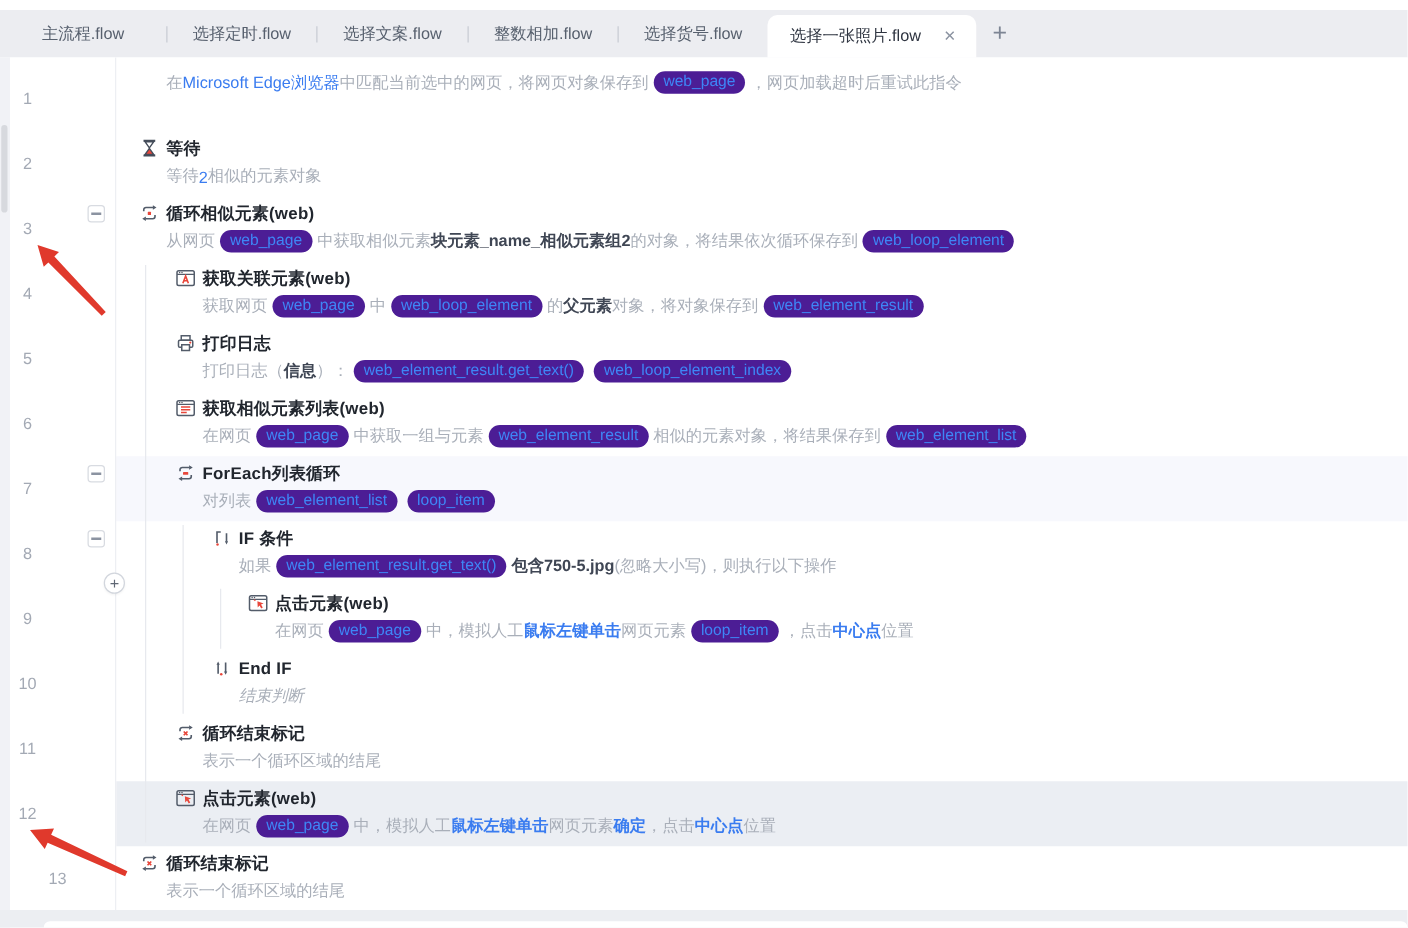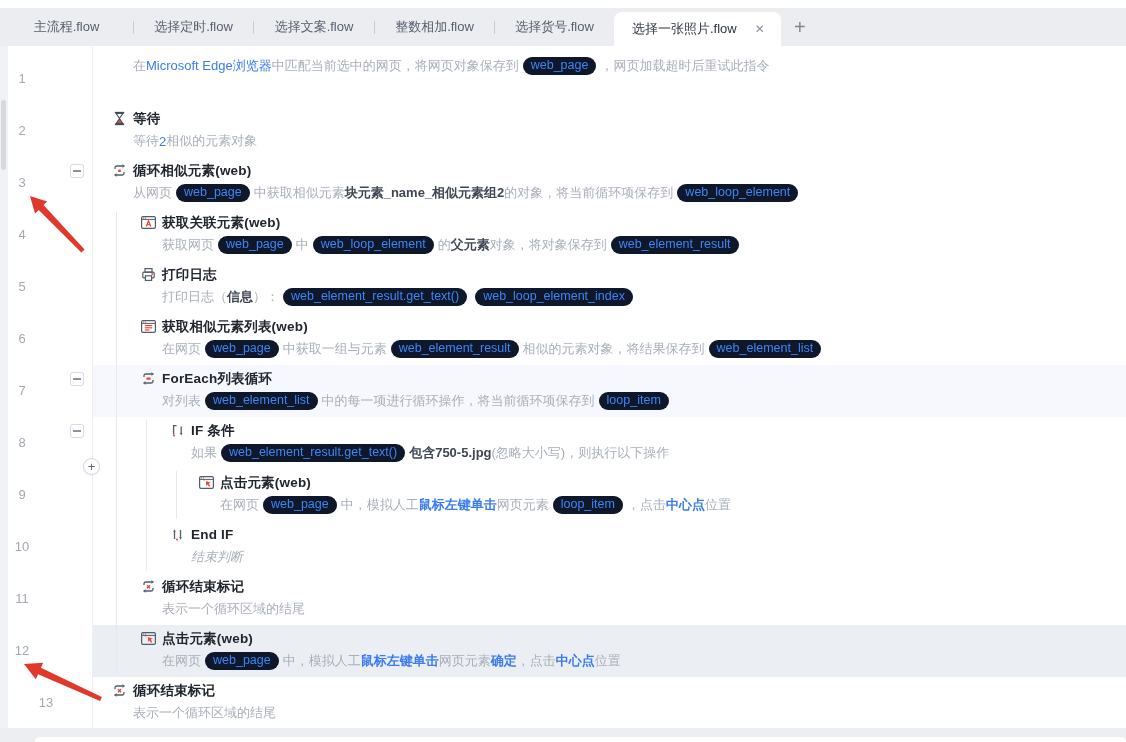--- a/index.html
+++ b/index.html
@@ -56,21 +56,21 @@
   .row{position:absolute;left:0;right:0;height:52px;box-sizing:border-box;cursor:pointer;}
   .titleline{display:flex;align-items:center;gap:5px;padding-top:4px;height:19px;}
   .titleline svg{flex:none;display:block;}
   .step-title{font-size:13.5px;font-weight:700;color:#21262e;letter-spacing:.2px;white-space:nowrap;}
   .descline{margin-top:3px;height:20px;font-size:13px;color:#a9afb9;white-space:nowrap;display:flex;align-items:center;}
   .seg-g{color:#a9afb9;}
   .seg-b{color:#3a7cf0;}
   .seg-bb{color:#3a7cf0;font-weight:700;}
   .seg-d{color:#3f4654;font-weight:700;}
   .chip{
-    display:inline-block;background:#0f172a;color:#3e86f6;border-radius:10px;
+    display:inline-block;background:#4c1d95;color:#3e86f6;border-radius:10px;
     padding:1px 8px 2px;font-size:12.5px;line-height:15px;margin:0 4px;white-space:nowrap;
   }
   
   .bottomstrip{position:absolute;left:0;top:728px;width:1126px;height:14px;background:#eceef2;}
   .bottomcard{position:absolute;left:35px;top:737px;right:0;height:5px;background:#ffffff;border-radius:10px 10px 0 0;}
   
   .arrows{position:absolute;left:0;top:0;width:1126px;height:742px;pointer-events:none;z-index:50;}
 </style>
 </head>
 <body>
@@ -151,21 +151,21 @@
               <rect x="7.2" y="7.4" width="2.6" height="2.6" rx=".5" fill="#e8473b"></rect>
             </svg>
           </span>
           <span class="step-title">循环相似元素(web)</span>
         </div>
         <div class="descline" style="margin-left: 22px;">
           <span class="seg-g">从网页</span>
           <span class="chip">web_page</span>
           <span class="seg-g">中获取相似元素</span>
           <span class="seg-d">块元素_name_相似元素组2</span>
-          <span class="seg-g">的对象，将当前循环项保存到</span>
+          <span class="seg-g">的对象，将结果依次循环保存到</span>
           <span class="chip">web_loop_element</span>
         </div>
       </div>
       <div class="row" style="top: 163px; padding-left: 48px;">
         <div class="titleline">
           <span>
             <svg width="17" height="17" viewBox="0 0 17 17" fill="none">
               <rect x="1.6" y="2.6" width="13.8" height="11.8" rx="1.4" stroke="#535c6a" stroke-width="1.2"></rect>
               <line x1="1.6" y1="5.4" x2="15.4" y2="5.4" stroke="#535c6a" stroke-width="1"></line>
               <circle cx="3.7" cy="4" r=".6" fill="#535c6a"></circle>
@@ -240,21 +240,20 @@
               <path d="M13 10v1.2a1.8 1.8 0 0 1-1.8 1.8H5.4" stroke="#535c6a" stroke-width="1.3"></path>
               <polygon points="5.7,11.2 2.8,13 5.7,14.8" fill="#535c6a"></polygon>
               <rect x="6.4" y="7.6" width="4.2" height="2.2" rx=".5" fill="#e8473b"></rect>
             </svg>
           </span>
           <span class="step-title">ForEach列表循环</span>
         </div>
         <div class="descline" style="margin-left: 22px;">
           <span class="seg-g">对列表</span>
           <span class="chip">web_element_list</span>
-          <span class="seg-g">中的每一项进行循环操作，将当前循环项保存到</span>
           <span class="chip">loop_item</span>
         </div>
       </div>
       <div class="row" style="top: 371px; padding-left: 77px;">
         <div class="titleline">
           <span>
             <svg width="17" height="17" viewBox="0 0 17 17" fill="none">
               <path d="M7.6 3.6H4.6V12.4" stroke="#535c6a" stroke-width="1.3"></path>
               <path d="M12.2 4.6V11.4" stroke="#535c6a" stroke-width="1.3"></path>
               <polygon points="10.9,10.9 13.5,10.9 12.2,13.6" fill="#535c6a"></polygon>

